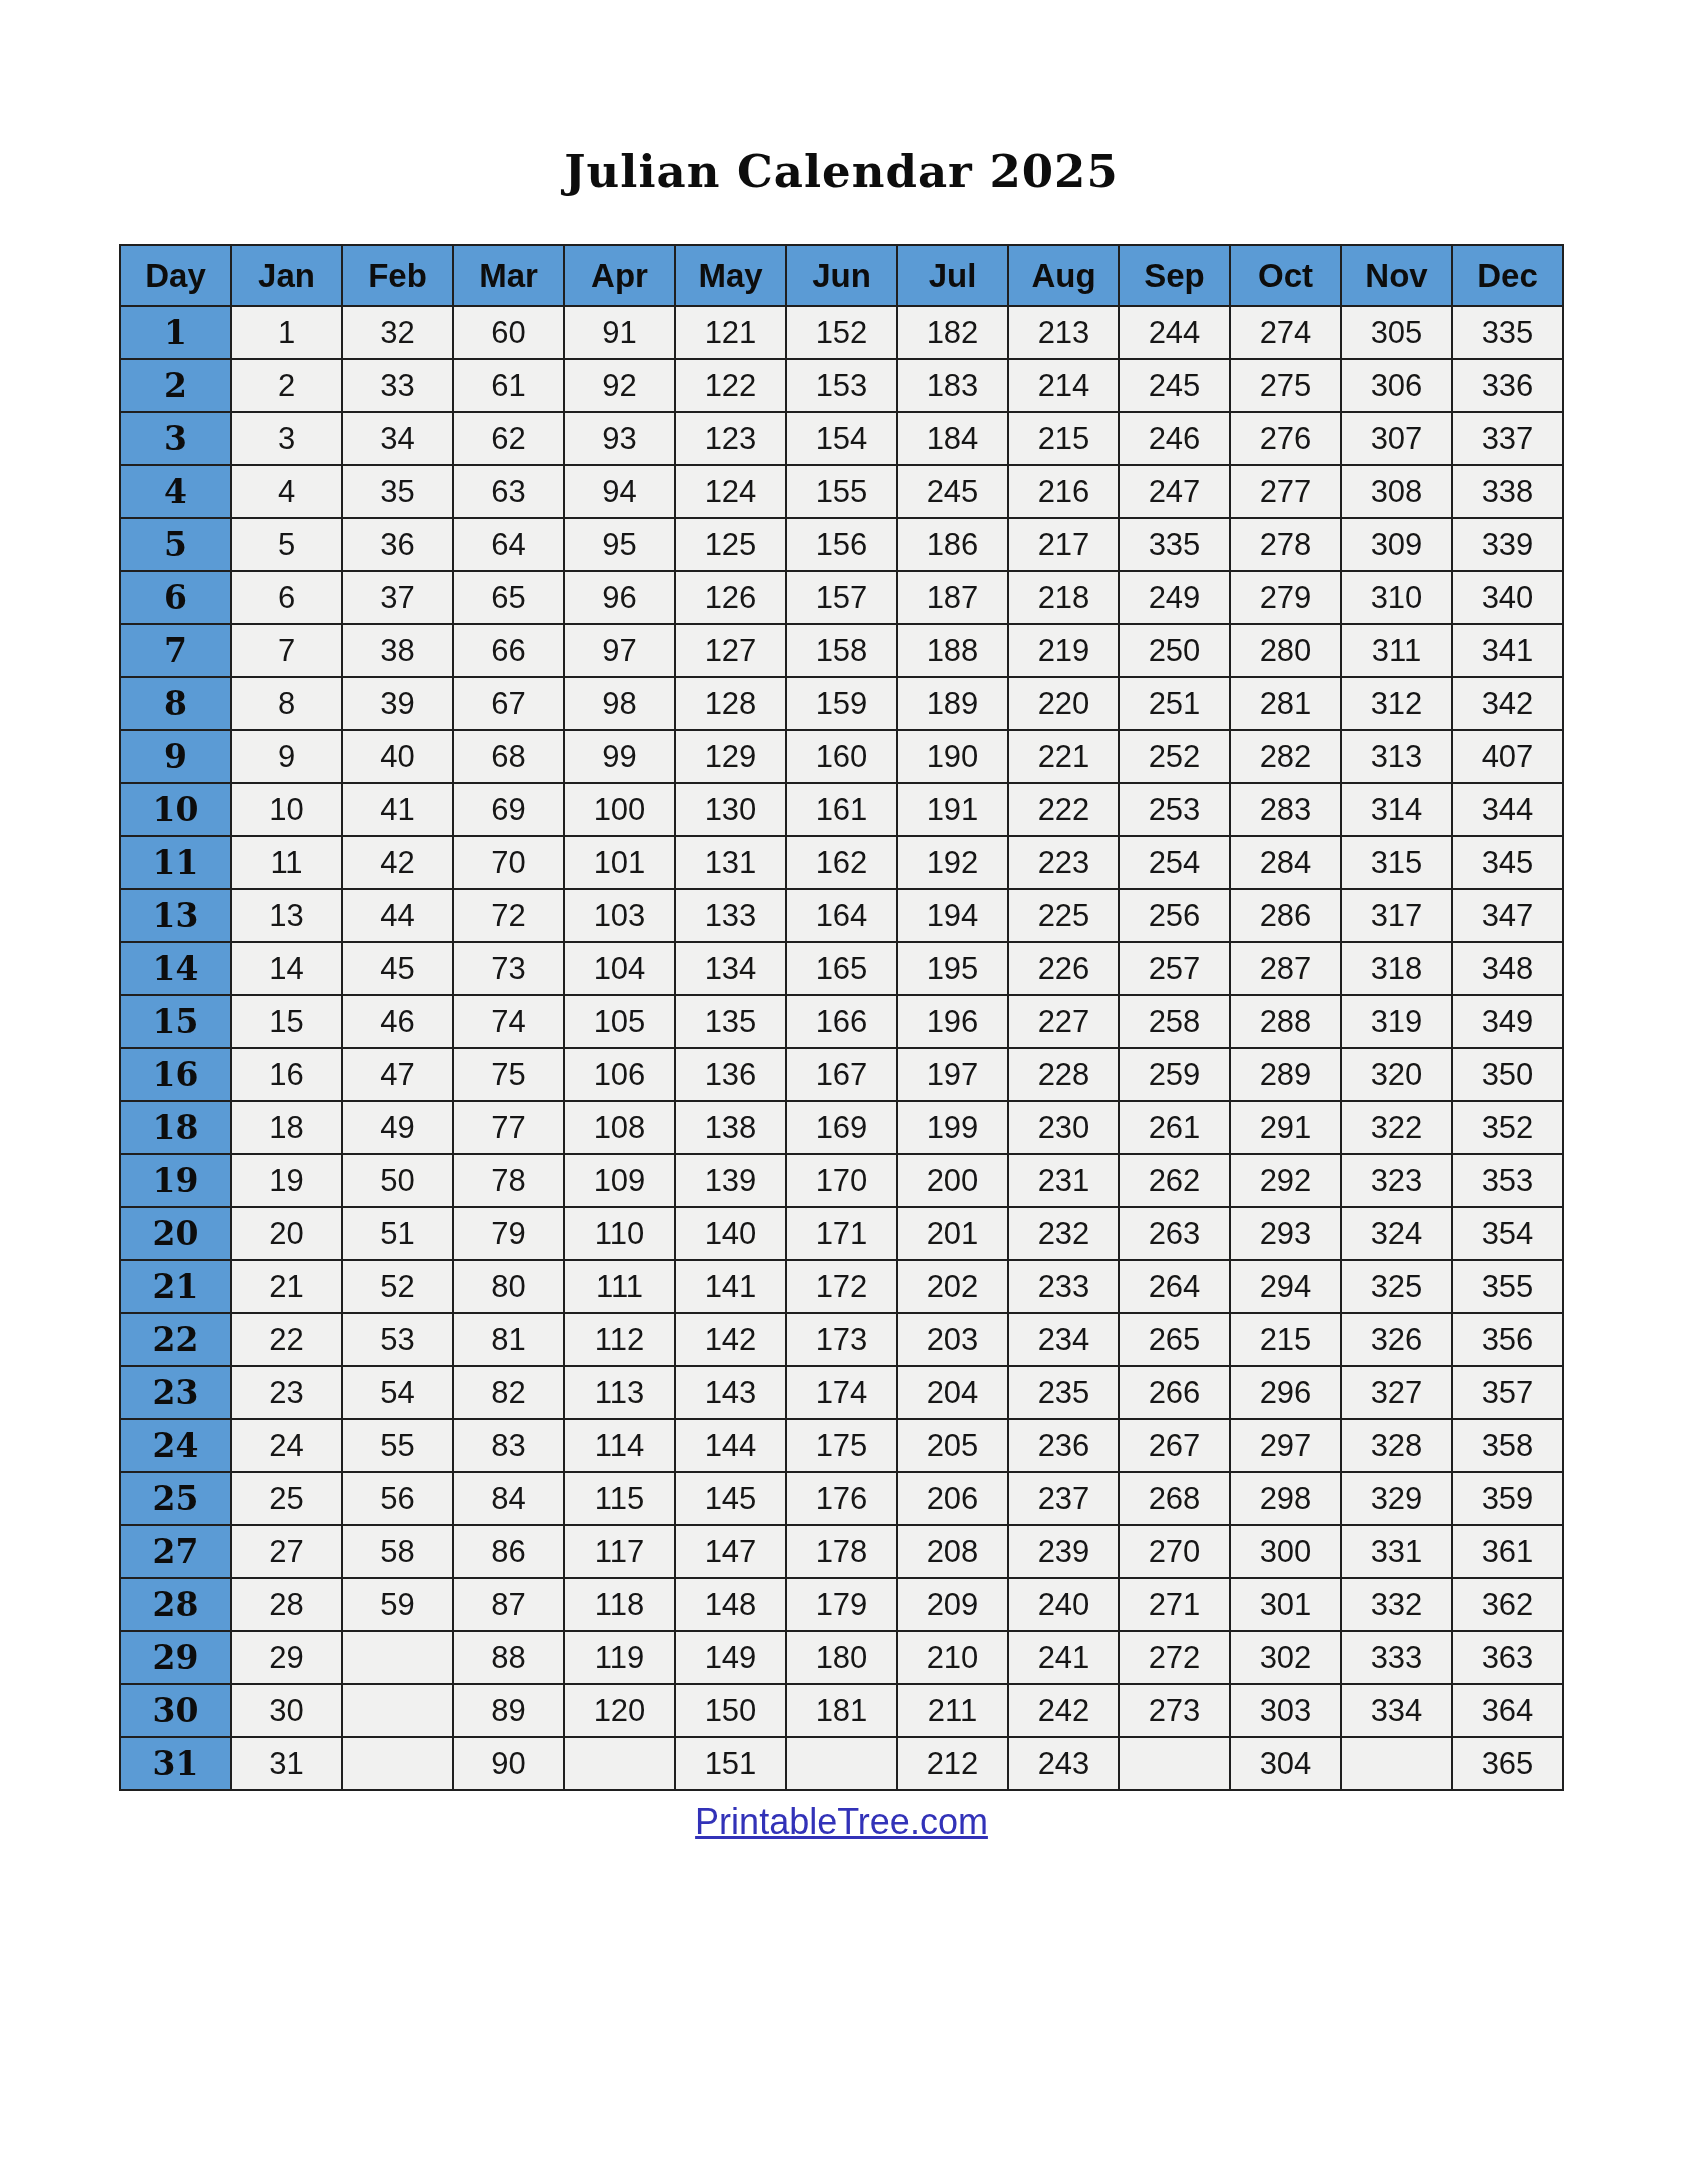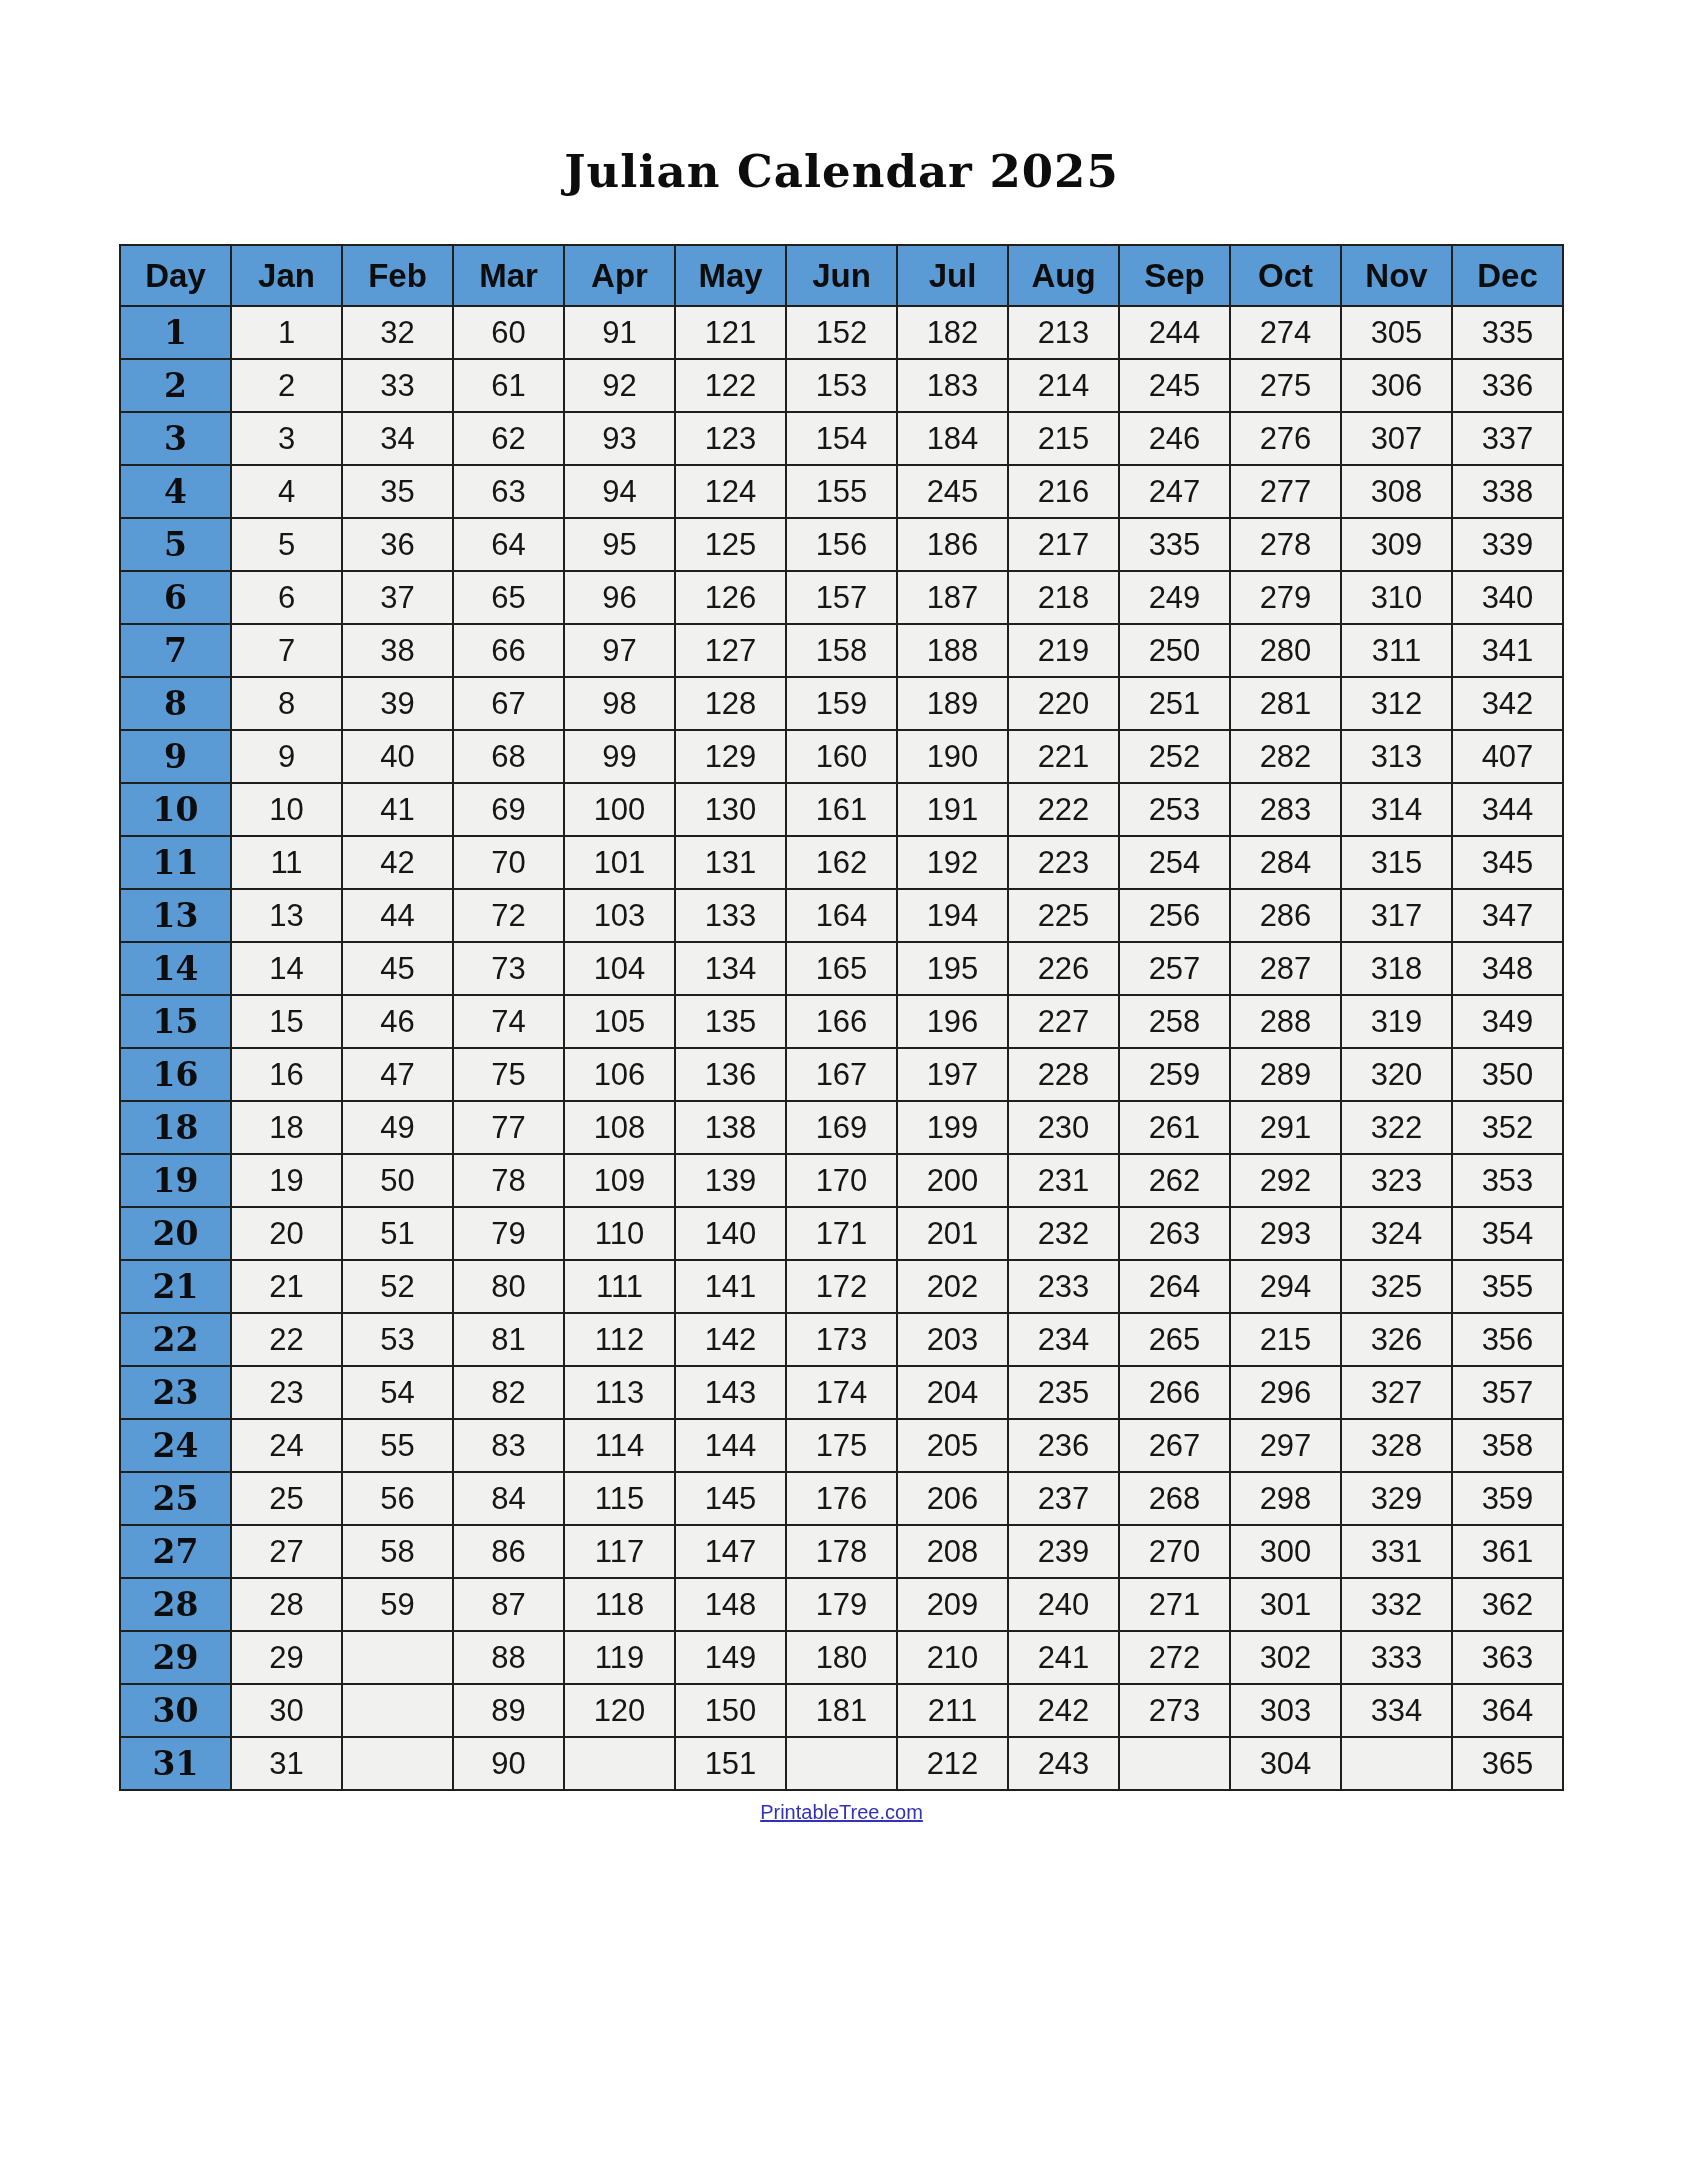--- a/index.html
+++ b/index.html
@@ -61,21 +61,21 @@
     font-weight: normal;
     font-size: 31px;
     color: #161616;
   }
   .footer {
     text-align: center;
     margin-top: 9px;
   }
   .footer a {
     font-family: "Liberation Sans", sans-serif;
-    font-size: 20px;
+    font-size: 36px;
     color: var(--link, #3232b8);
   }
 </style>
 </head>
 <body style="--header-bg: #5b9bd5; --day-bg: #5b9bd5; --cell-bg: #f1f1f0; --border: #1f1f1f; --link: #3232b8;">
 
 <h1 class="page-title">Julian Calendar 2025</h1>
 
 <table class="julian">
   <thead>

